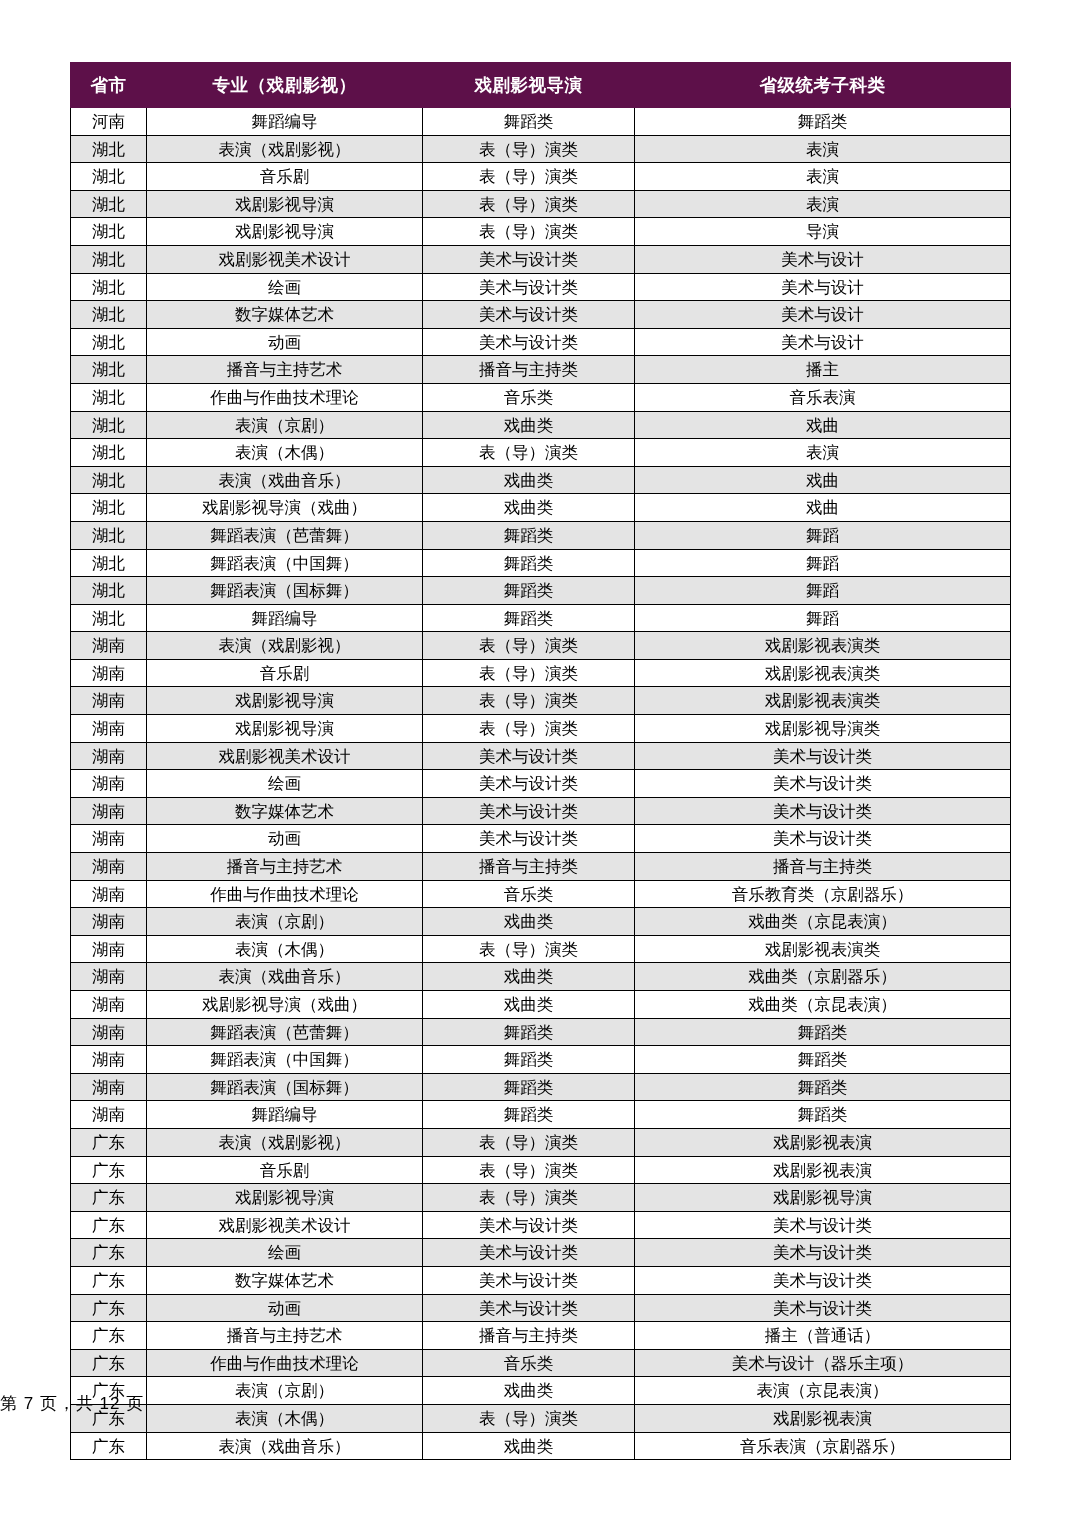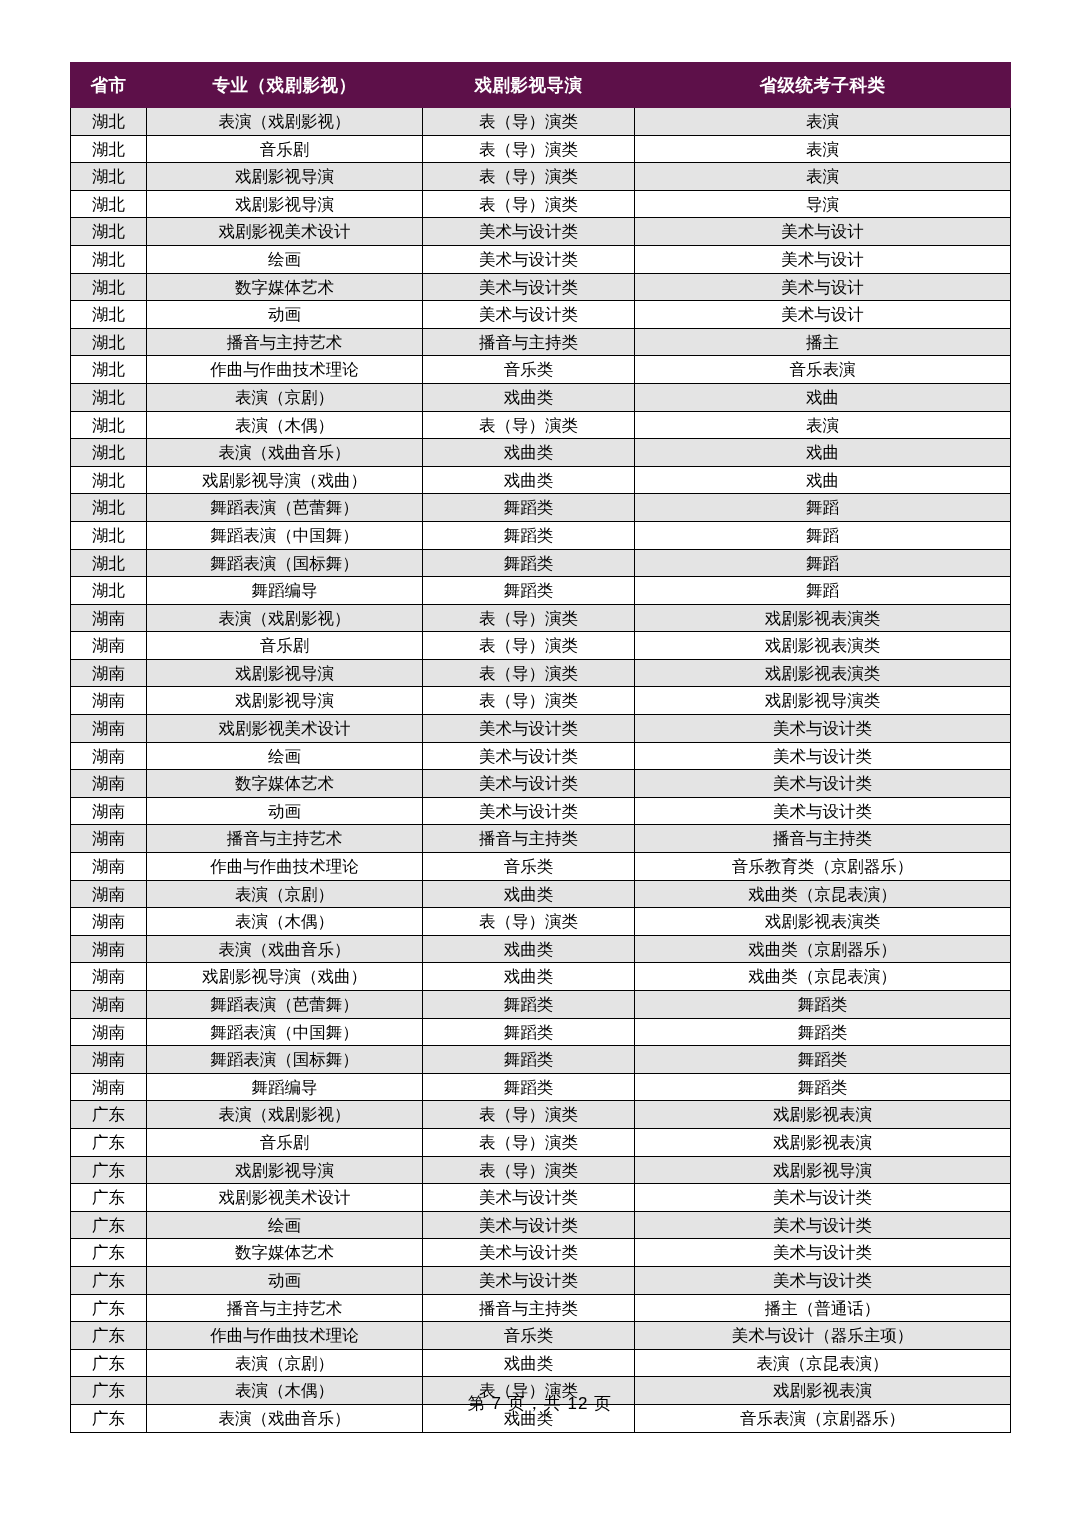--- a/index.html
+++ b/index.html
@@ -56,21 +56,20 @@
     background: #e4e4e4;
   }
   table.data-table tbody tr.plain td {
     background: #ffffff;
   }
   .footer {
     position: absolute;
     left: 0;
     right: 0;
     bottom: 28px;
-    text-align: center;
     font-size: 17px;
     letter-spacing: 1px;
     color: #000;
   }
 </style>
 </head>
 <body>
 
 <div class="page">
 
@@ -83,20 +82,26 @@
     </colgroup>
     <thead>
       <tr>
         <th>省市</th>
         <th>专业（戏剧影视）</th>
         <th>戏剧影视导演</th>
         <th>省级统考子科类</th>
       </tr>
     </thead>
     <tbody id="table-body">
+        <tr class="plain">
+          <td>河南</td>
+          <td>舞蹈编导</td>
+          <td>舞蹈类</td>
+          <td>舞蹈类</td>
+        </tr>
         <tr class="shaded">
           <td>湖北</td>
           <td>表演（戏剧影视）</td>
           <td>表（导）演类</td>
           <td>表演</td>
         </tr>
         <tr class="plain">
           <td>湖北</td>
           <td>音乐剧</td>
           <td>表（导）演类</td>

